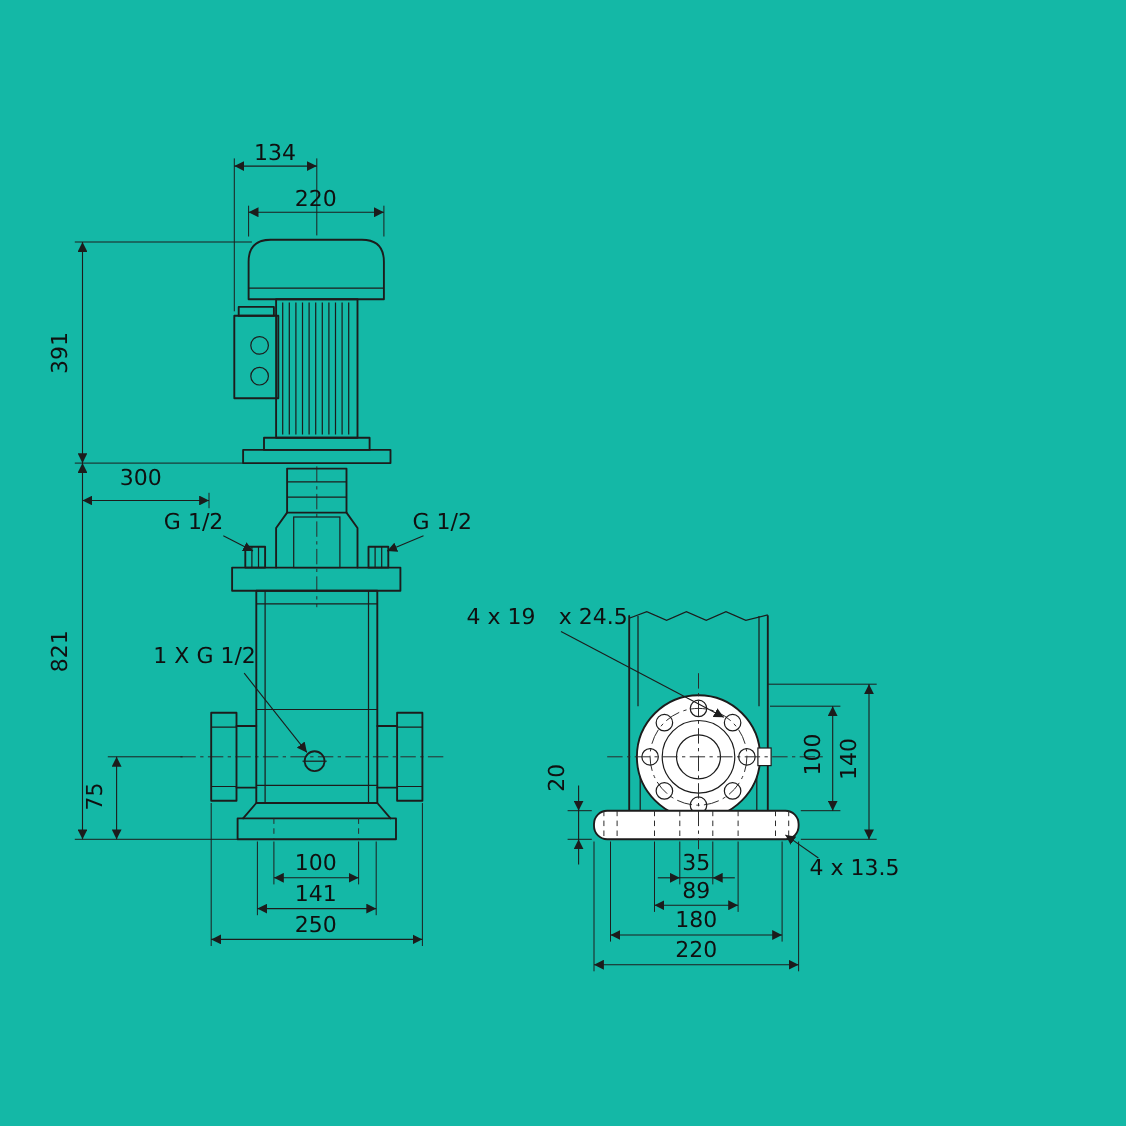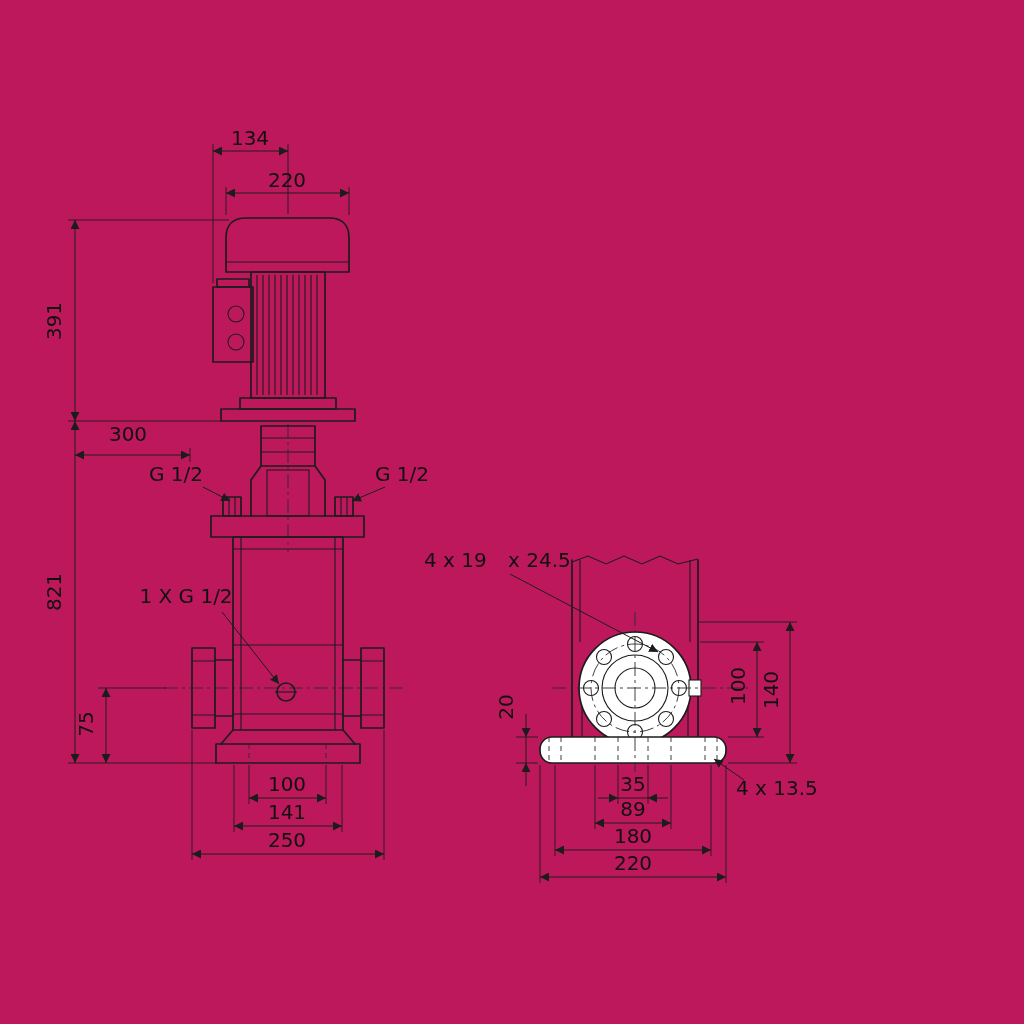--- a/index.html
+++ b/index.html
@@ -1,16 +1,16 @@
 <!DOCTYPE html>
 <html><head>
 <meta charset="utf-8">
 <style>
   html,body{margin:0;padding:0;background:#ffffff;}
-  .stage{width:1024px;height:1024px;background:#be185d;position:relative;}
+  .stage{width:1024px;height:1024px;background:#14b8a6;position:relative;}
   svg{display:block;}
   .ol{fill:none;stroke:#1c1c1c;stroke-width:1.7;stroke-linejoin:round;stroke-linecap:round;}
   .tl{fill:none;stroke:#1c1c1c;stroke-width:1.1;}
   .dim{fill:none;stroke:#1c1c1c;stroke-width:1;}
   .ext{fill:none;stroke:#1c1c1c;stroke-width:0.9;}
   .cl{fill:none;stroke:#2a2a2a;stroke-width:0.9;stroke-dasharray:14 4 3 4;}
   .hid{fill:none;stroke:#2a2a2a;stroke-width:0.9;stroke-dasharray:5 4;}
   .wf{fill:#ffffff;stroke:#1c1c1c;stroke-width:1.7;}
   .wft{fill:#ffffff;stroke:#1c1c1c;stroke-width:1.1;}
   text{font-family:"DejaVu Sans","Liberation Sans",sans-serif;font-size:20px;fill:#101010;}

